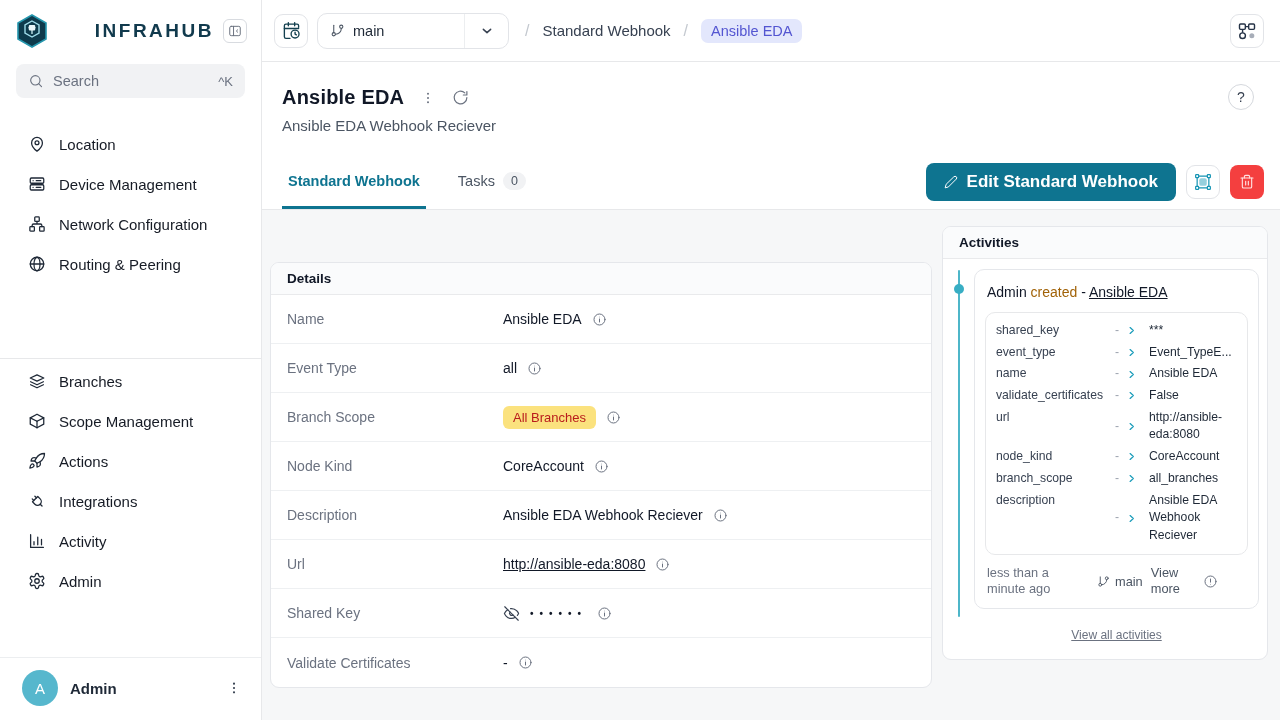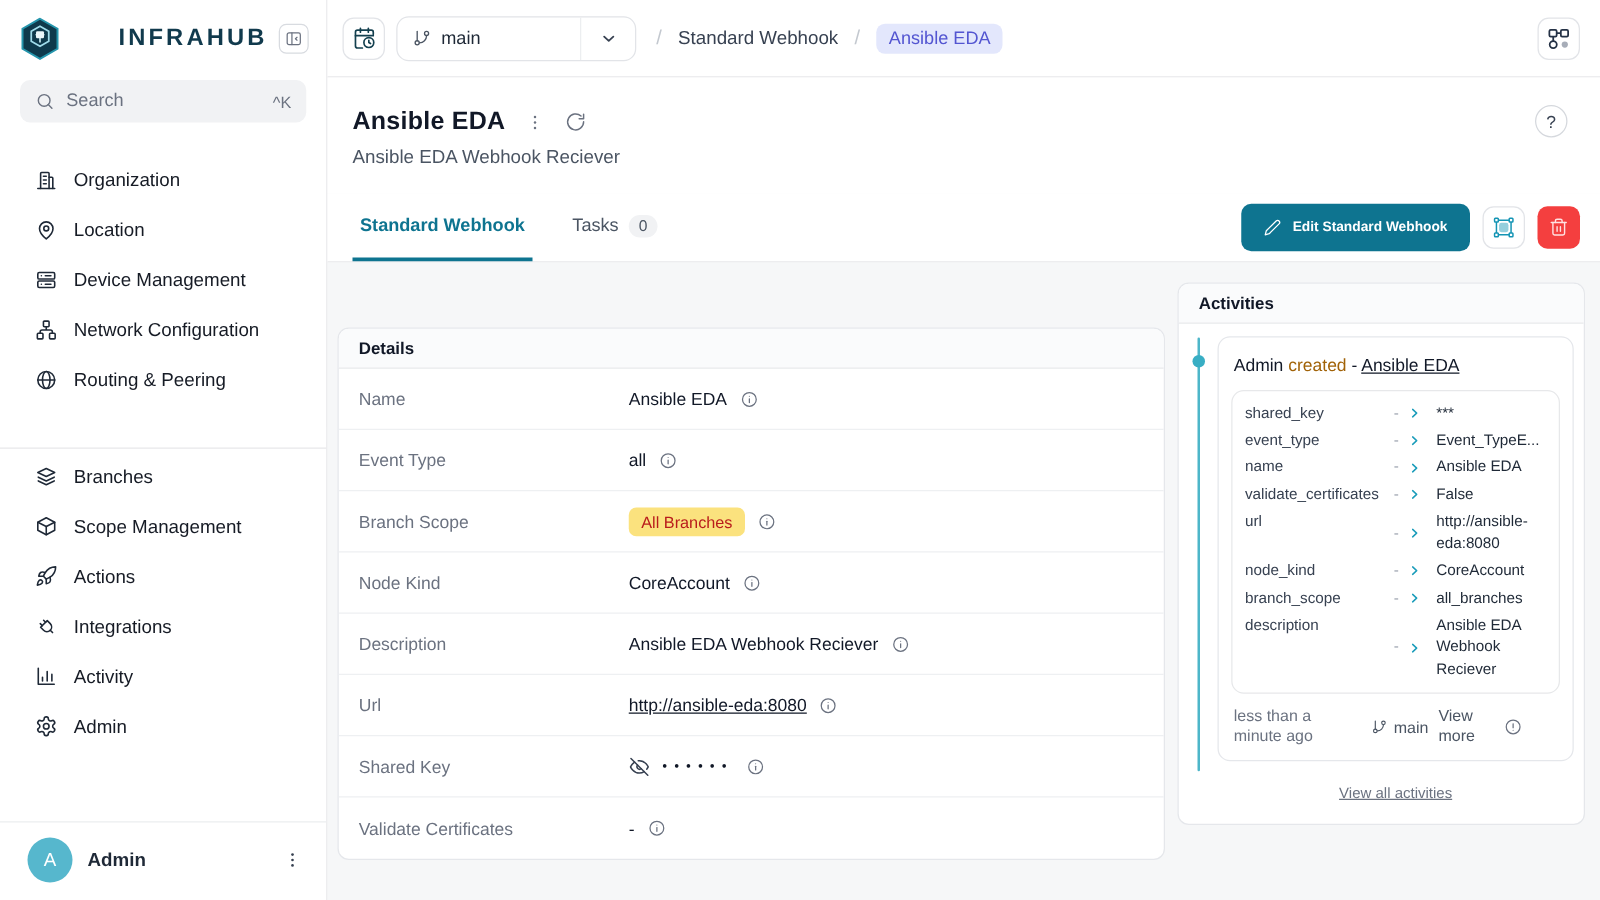--- a/index.html
+++ b/index.html
@@ -61,21 +61,21 @@
   .mini-icon-btn svg { width:16px; height:16px; }
   .subtitle { margin-top:8px; font-size:15px; color:#4b5563; }
   .help-btn { position:absolute; right:26px; top:22px; width:26px; height:26px; border-radius:50%; border:1px solid #d5d8dd; background:#fff; color:#374151; font-size:14px; cursor:pointer; }
 
   
   .tabs-row { background:#fff; border-bottom:1px solid #e7e8ea; display:flex; align-items:center; padding:0 16px 0 20px; height:55px; }
   .tab { display:flex; align-items:center; gap:8px; font-size:14.5px; color:#4b5563; padding:0 6px; height:100%; border-bottom:3px solid transparent; margin-right:26px; cursor:pointer; }
   .tab.active { color:#0e7490; font-weight:600; border-bottom-color:#0e7490; }
   .count-badge { background:#f1f2f4; color:#4b5563; border-radius:999px; font-size:12.5px; padding:2px 8px; }
   .actions { margin-left:auto; display:flex; align-items:center; gap:10px; }
-  .edit-btn { background:#0e7490; color:#fff; border:none; border-radius:8px; height:38px; padding:0 18px; font-size:11px; font-weight:600; display:flex; align-items:center; gap:9px; cursor:pointer; font-family:inherit; }
+  .edit-btn { background:#0e7490; color:#fff; border:none; border-radius:8px; height:38px; padding:0 18px; font-size:17px; font-weight:600; display:flex; align-items:center; gap:9px; cursor:pointer; font-family:inherit; }
   .edit-btn svg { width:14px; height:14px; }
   .obj-btn { width:34px; height:34px; color:#1494b4; }
   .obj-btn svg { width:18px; height:18px; }
   .del-btn { width:34px; height:34px; background:#f43f3f; border:none; border-radius:8px; color:#ffe1e1; display:flex; align-items:center; justify-content:center; cursor:pointer; }
   .del-btn svg { width:16px; height:16px; }
 
   
   .content { flex:1; background:#f6f7f8; display:flex; align-items:flex-start; gap:10px; padding:16px 12px 0 8px; }
   .card { background:#fff; border:1px solid #e5e7eb; border-radius:9px; overflow:hidden; }
   .card-head { background:#fafbfc; border-bottom:1px solid #e9eaec; padding:8px 16px; font-size:13.5px; font-weight:700; color:#111827; }
@@ -143,29 +143,20 @@
         <circle cx="11" cy="11" r="7"></circle>
           <path d="m20.3 20.3-4.4-4.4"></path>
       </svg>
       <span class="label">Search</span>
       <span class="kbd">^K</span>
     </div>
 
     <nav class="group group1">
       <div class="nav-item">
         <svg class="ic" viewBox="0 0 24 24">
-          <path d="M6 21V5a1 1 0 0 1 1-1h7a1 1 0 0 1 1 1v16"></path>
-            <path d="M15 9h3a1 1 0 0 1 1 1v11"></path>
-            <path d="M3 21h18"></path>
-            <path d="M9 8h3M9 12h3M9 16h3"></path>
-        </svg>
-        <span>Organization</span>
-      </div>
-      <div class="nav-item">
-        <svg class="ic" viewBox="0 0 24 24">
           <path d="M12 21.5s-7.2-5.4-7.2-11A7.2 7.2 0 0 1 19.2 10.5c0 5.6-7.2 11-7.2 11Z"></path>
             <circle cx="12" cy="10.3" r="2.6"></circle>
         </svg>
         <span>Location</span>
       </div>
       <div class="nav-item">
         <svg class="ic" viewBox="0 0 24 24">
           <rect x="3" y="4" width="18" height="7" rx="1.5"></rect>
             <rect x="3" y="13" width="18" height="7" rx="1.5"></rect>
             <path d="M6.8 7.5h.01M6.8 16.5h.01M11 7.5h6M11 16.5h6"></path>

